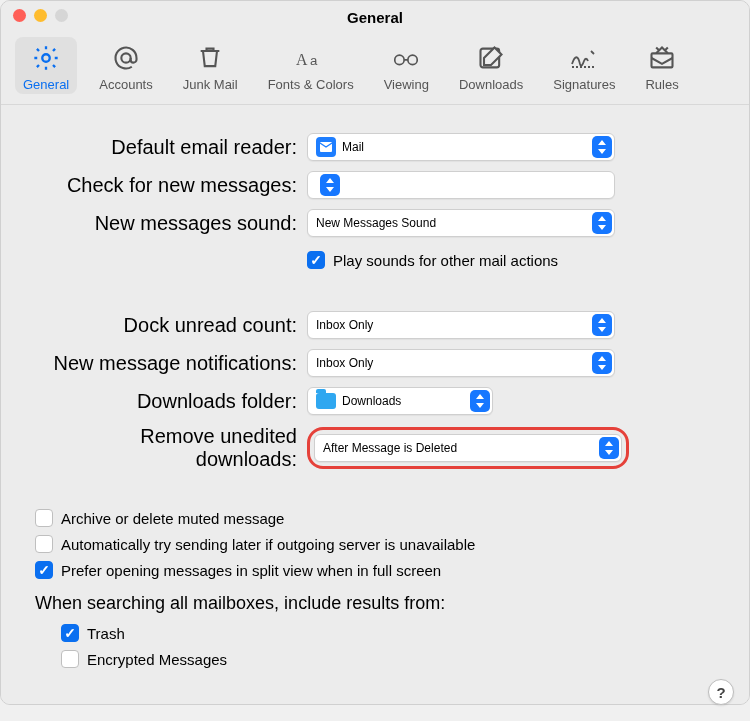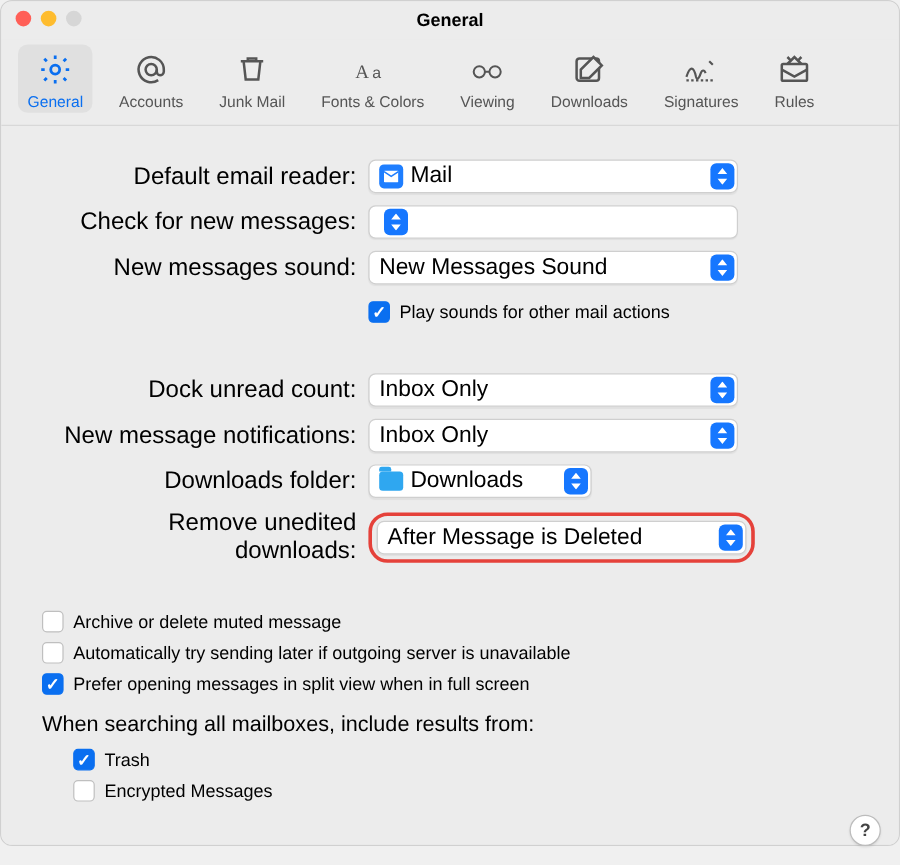--- a/index.html
+++ b/index.html
@@ -88,21 +88,21 @@
     background: #fff;
     border: 1px solid #cfcfcf;
     border-radius: 6px;
     height: 28px;
     padding: 0 2px 0 8px;
     position: relative;
     box-shadow: 0 1px 1px rgba(0,0,0,0.05);
   }
   .popup.w300 { width: 308px; }
   .popup.w150 { width: 186px; }
-  .popup .ptext { flex: 1; font-size: 19px; }
+  .popup .ptext { flex: 1; font-size: 12px; }
   .stepper {
     width: 20px; height: 22px;
     background: #1677ff;
     border-radius: 5px;
     margin-left: 4px;
     display:flex; flex-direction:column;
     align-items:center; justify-content:center;
     color:#fff;
   }
   .stepper svg { display:block; }

